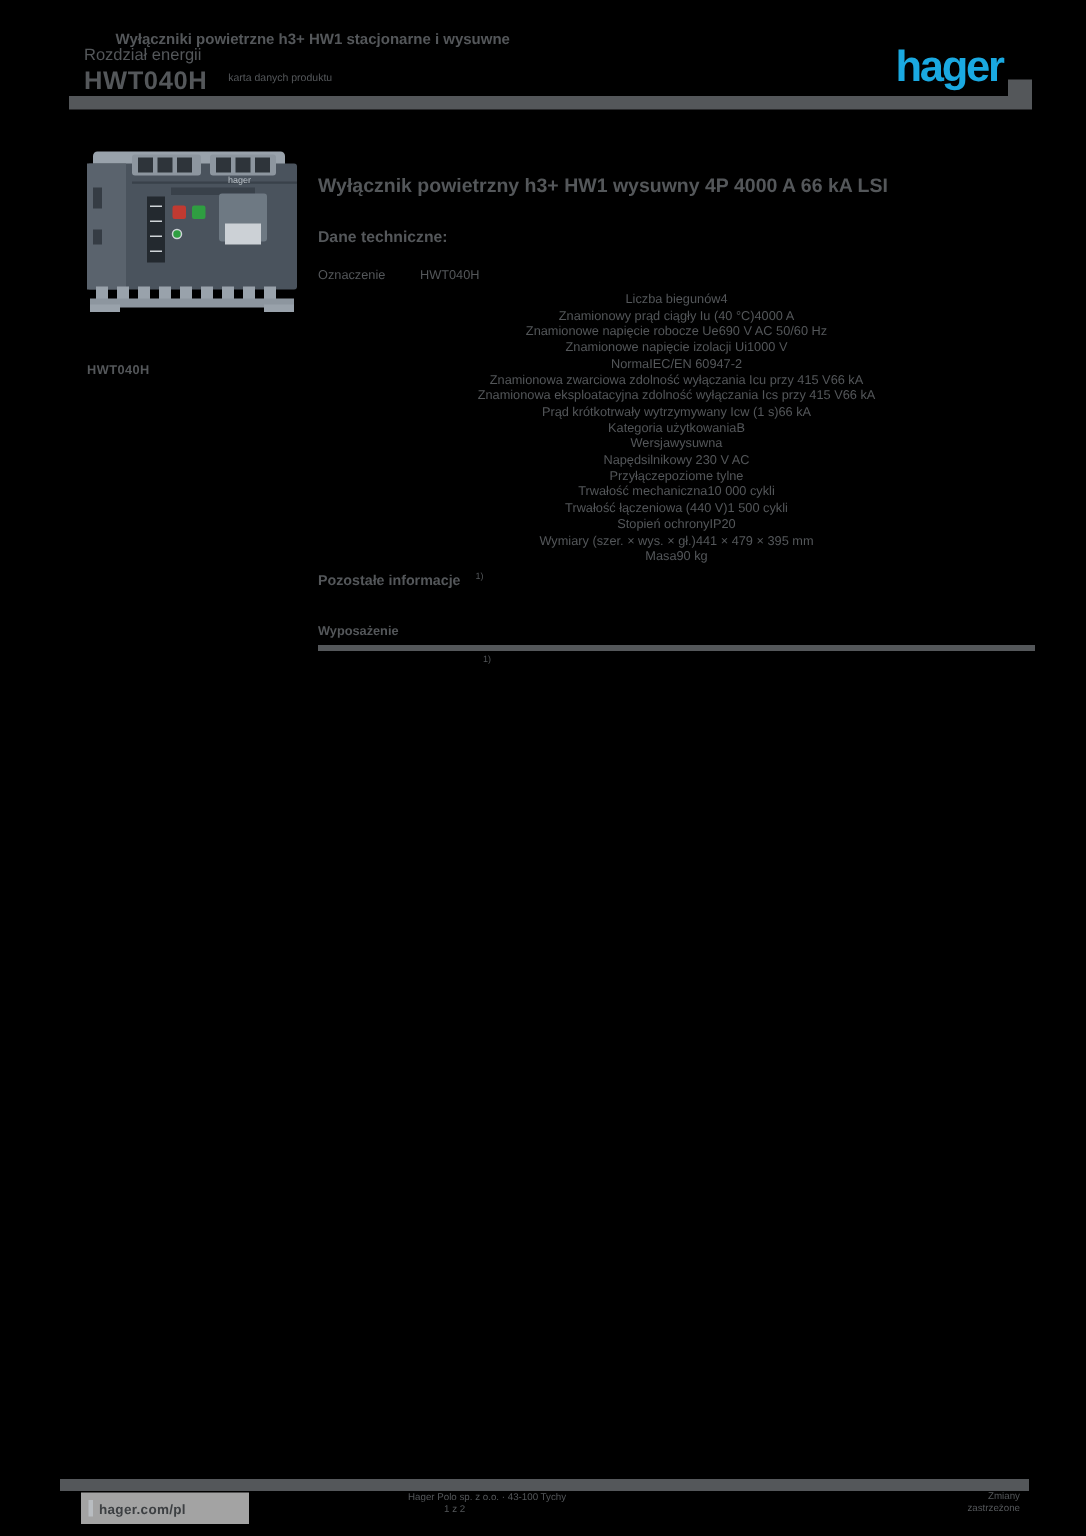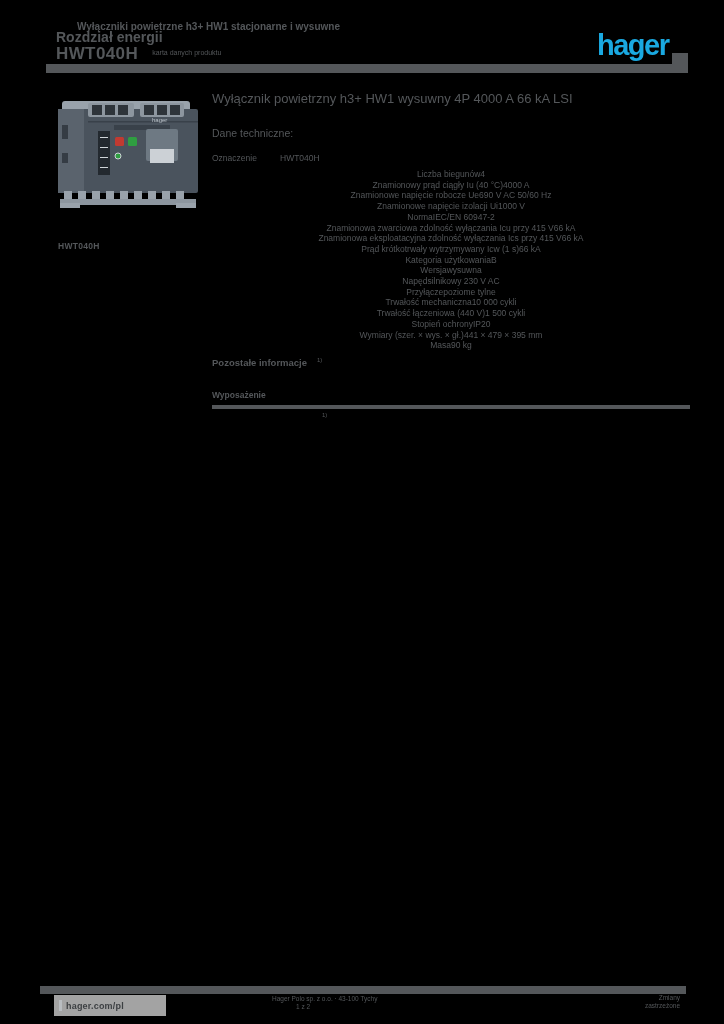--- a/index.html
+++ b/index.html
@@ -2,39 +2,39 @@
 <html><head>
 <meta charset="utf-8">
 <style>
   html,body{margin:0;padding:0;background:#000;}
   .sheet{position:relative;width:724px;height:1024px;background:#000;overflow:hidden;
          font-family:"Liberation Sans", sans-serif;color:#54575a;}
 
   
   .doc-header{position:absolute;left:56px;top:22px;}
   .h-line1{font-size:10px;font-weight:bold;line-height:10px;white-space:nowrap;margin-left:21px;}
-  .h-line2{font-size:14px;font-weight:bold;line-height:10px;white-space:nowrap;}
+  .h-line2{font-size:11px;font-weight:normal;line-height:10px;white-space:nowrap;}
   .h-refrow{display:flex;align-items:flex-start;margin-top:2px;}
   .h-ref{font-size:17px;font-weight:bold;letter-spacing:.4px;line-height:20px;}
   .h-note{font-size:7px;margin-left:14px;margin-top:5px;white-space:nowrap;}
 
   .logo{position:absolute;left:597px;top:30px;font-size:29px;font-weight:bold;
         letter-spacing:-1.5px;color:#1aa9e1;line-height:30px;}
   .rule{position:absolute;left:46px;top:64px;width:642px;height:9px;background:#54575a;}
   .rule-tick{position:absolute;left:672px;top:53px;width:16px;height:12px;background:#54575a;}
 
   
   .figure{position:absolute;left:52px;top:95px;width:152px;height:114px;}
   .caption{position:absolute;left:58px;top:241px;font-size:8.5px;font-weight:bold;
            letter-spacing:.3px;color:#54575a;}
 
   
   .main{position:absolute;left:212px;top:91px;width:478px;}
-  .title{font-size:13px;font-weight:normal;line-height:16px;white-space:nowrap;}
-  .section{margin-top:20px;font-size:10.5px;font-weight:normal;}
+  .title{font-size:13px;font-weight:bold;line-height:16px;white-space:nowrap;margin-top:25px;}
+  .section{margin-top:20px;font-size:10.5px;font-weight:bold;}
   .row-first{margin-top:14px;font-size:8.5px;line-height:10px;display:flex;}
   .row-first .lbl{width:68px;}
   .rows{margin-top:6px;}
   .row{display:flex;justify-content:center;font-size:8.5px;line-height:10.7px;}
   .row .lbl{white-space:nowrap;}
   .row .val{white-space:nowrap;text-align:right;}
   .section2{margin-top:6px;font-size:9.5px;font-weight:bold;}
   .section2 sup{font-weight:normal;font-size:6px;margin-left:10px;}
   .acc{display:flex;margin-top:22px;font-size:8.5px;}
   .acc .lbl{width:90px;flex:none;font-weight:bold;}

